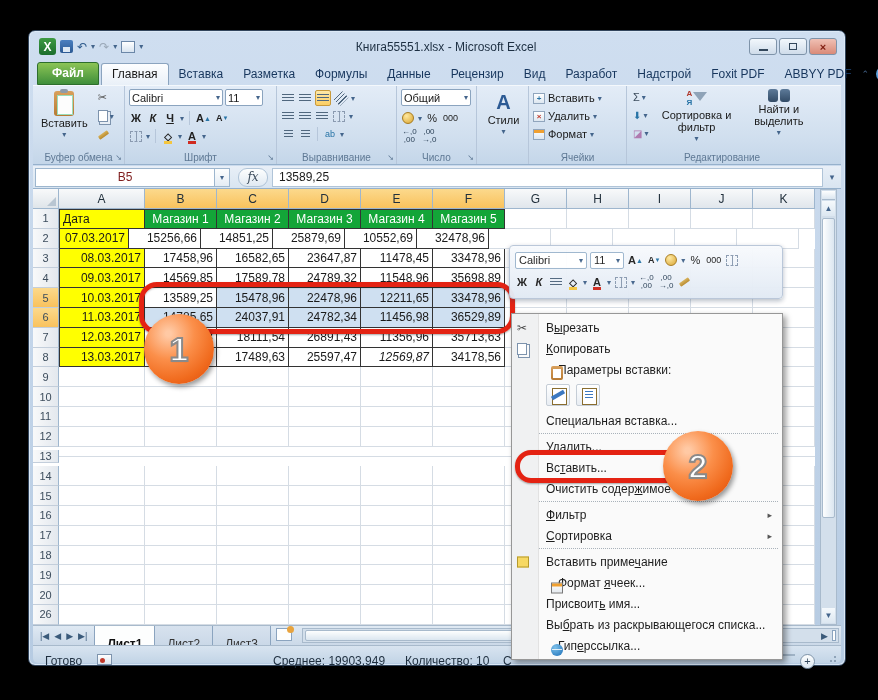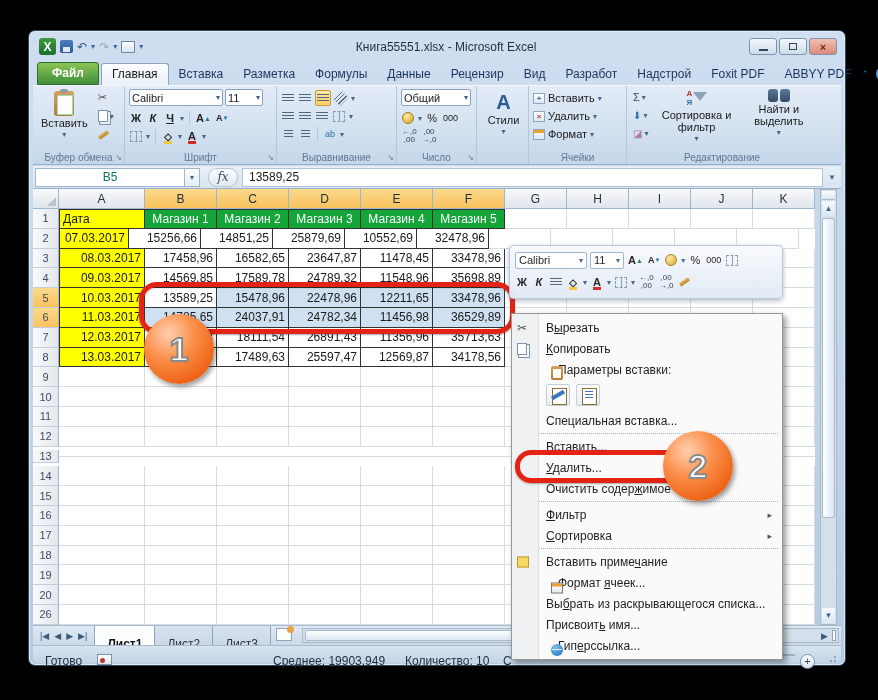--- a/index.html
+++ b/index.html
@@ -90,22 +90,22 @@
   .sortico{position:relative;width:20px;height:20px}
   .sortico .ay{position:absolute;left:0;top:0;font-size:8px;font-weight:bold;color:#b03a2e;line-height:9px}
   .sortico .ay span{color:#2874a6}
   .funnel{position:absolute;right:0;top:3px;width:0;height:0;border-left:7px solid transparent;border-right:7px solid transparent;border-top:9px solid #8fa3b8}
   .binoc{width:22px;height:14px;position:relative}
   .binoc::before,.binoc::after{content:"";position:absolute;top:0;width:10px;height:13px;border-radius:3px;background:linear-gradient(#5d7a99,#324b66)}
   .binoc::before{left:0}.binoc::after{right:0}
   
   .formulabar{position:absolute;left:4px;top:135px;right:4px;height:23px;background:linear-gradient(#e8eff7,#d9e5f1);
     display:flex;align-items:center;border-bottom:1px solid #96b1cc}
-  .namebox{width:150px;height:19px;background:#fff;border:1px solid #9db6ce;margin-left:2px;
-    display:flex;align-items:center;justify-content:center;font-size:12px;color:#0f766e}
+  .namebox{width:180px;height:19px;background:#fff;border:1px solid #9db6ce;margin-left:2px;
+    display:flex;align-items:center;justify-content:center;font-size:12px;color:#7f1d1d}
   .namedd{width:15px;height:19px;border:1px solid #9db6ce;border-left:none;background:linear-gradient(#fdfefe,#e4ecf4);
     font-size:8px;color:#44658c;display:flex;align-items:center;justify-content:center}
   .fxbtn{width:30px;height:19px;margin-left:8px;border-radius:9px;background:linear-gradient(#fdfefe,#e0e9f2);
     border:1px solid #b0c4d8;display:flex;align-items:center;justify-content:center;
     font-family:"DejaVu Serif",serif;font-style:italic;font-size:12px;color:#3c4c5c}
   .fval{flex:1;height:19px;background:#fff;border:1px solid #b0c4d8;margin-left:4px;
     display:flex;align-items:center;padding-left:6px;font-size:12px;color:#1a1a1a}
   .fchev{width:18px;height:19px;display:flex;align-items:center;justify-content:center;font-size:9px;color:#44658c}
   
   .gridwrap{position:absolute;left:4px;top:158px;width:782px;height:436px;background:#fff;overflow:hidden}
@@ -580,21 +580,21 @@
           <div class="cell" style="width: 62px;"></div>
           <div class="cell" style="width: 62px;"></div>
           <div class="cell" style="width: 62px;"></div>
         </div>
         <div class="grid-row" style="height: 19.8px;">
           <div class="rownum">8</div>
           <div class="cell c-tbl c-yellow ar c-lft" style="width: 86px;">13.03.2017</div>
           <div class="cell c-tbl ar" style="width: 72px;">5</div>
           <div class="cell c-tbl ar" style="width: 72px;">17489,63</div>
           <div class="cell c-tbl ar" style="width: 72px;">25597,47</div>
-          <div class="cell c-tbl ar" style="width: 72px;">12569,87</div>
+          <div class="cell c-tbl ar" style="width: 72px; font-style: italic;">12569,87</div>
           <div class="cell c-tbl ar" style="width: 72px;">34178,56</div>
           <div class="cell" style="width: 62px;"></div>
           <div class="cell" style="width: 62px;"></div>
           <div class="cell" style="width: 62px;"></div>
           <div class="cell" style="width: 62px;"></div>
           <div class="cell" style="width: 62px;"></div>
         </div>
         <div class="grid-row" style="height: 19.8px;">
           <div class="rownum">9</div>
           <div class="cell" style="width: 86px;"></div>
@@ -890,24 +890,24 @@
       </div>
       <div class="paste-opts">
         <span class="pbtn brush"></span>
         <span class="pbtn plain"></span>
       </div>
       <div class="mitem">
         <span>Специальная вставка...</span>
       </div>
       <div class="msep"></div>
       <div class="mitem">
+        <span><u>У</u>далить...</span>
+      </div>
+      <div class="mitem">
         <span>Вс<u>т</u>авить...</span>
-      </div>
-      <div class="mitem">
-        <span><u>У</u>далить...</span>
       </div>
       <div class="mitem">
         <span>Очистить содер<u>ж</u>имое</span>
       </div>
       <div class="msep"></div>
       <div class="mitem">
         <span><u>Ф</u>ильтр</span>
         <span class="marrow">▸</span>
       </div>
       <div class="mitem">
@@ -917,24 +917,24 @@
       <div class="msep"></div>
       <div class="mitem">
         <span class="micon mi-note"></span>
         <span>Вставить приме<u>ч</u>ание</span>
       </div>
       <div class="mitem">
         <span class="micon mi-format"></span>
         <span>Формат <u>я</u>чеек...</span>
       </div>
       <div class="mitem">
+        <span>Присвоит<u>ь</u> имя...</span>
+      </div>
+      <div class="mitem">
         <span>Вы<u>б</u>рать из раскрывающегося списка...</span>
-      </div>
-      <div class="mitem">
-        <span>Присвоит<u>ь</u> имя...</span>
       </div>
       <div class="mitem">
         <span class="micon mi-globe"></span>
         <span>Гип<u>е</u>рссылка...</span>
       </div>
     </div>
   <div class="rect2"></div>
   <div class="stepcircle circle2">2</div>
 </div>
 

